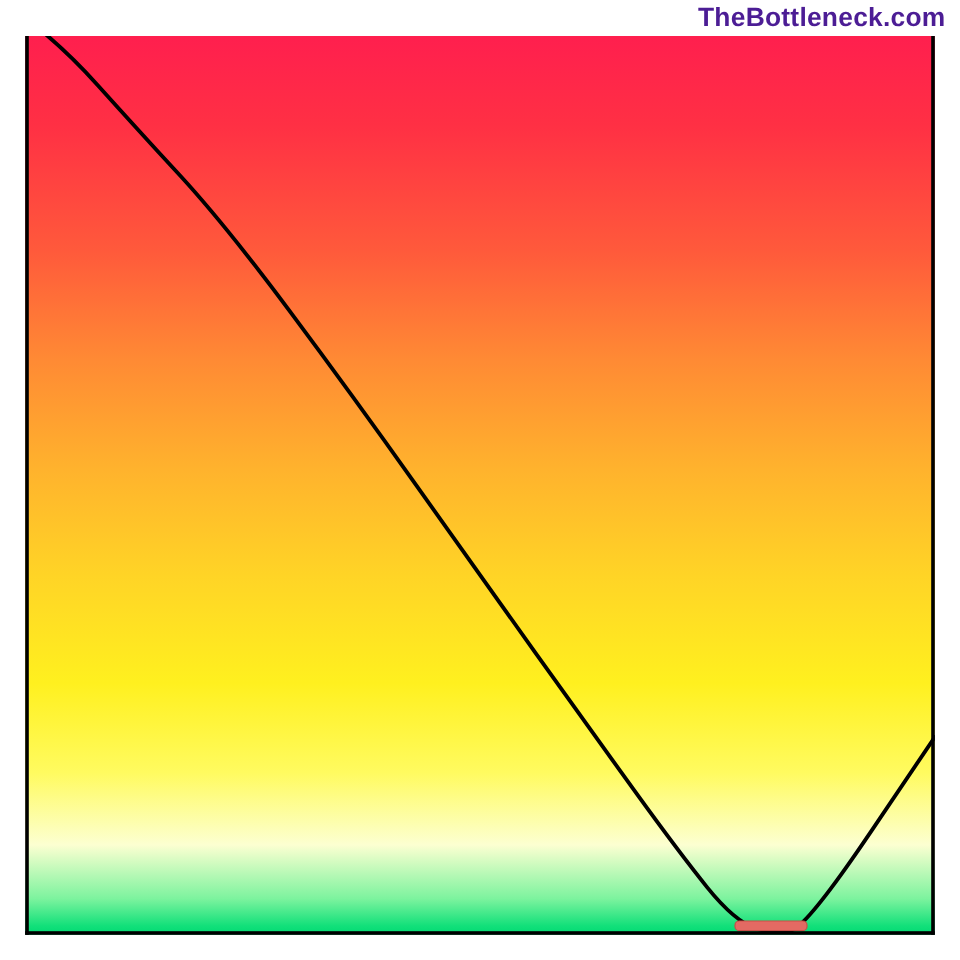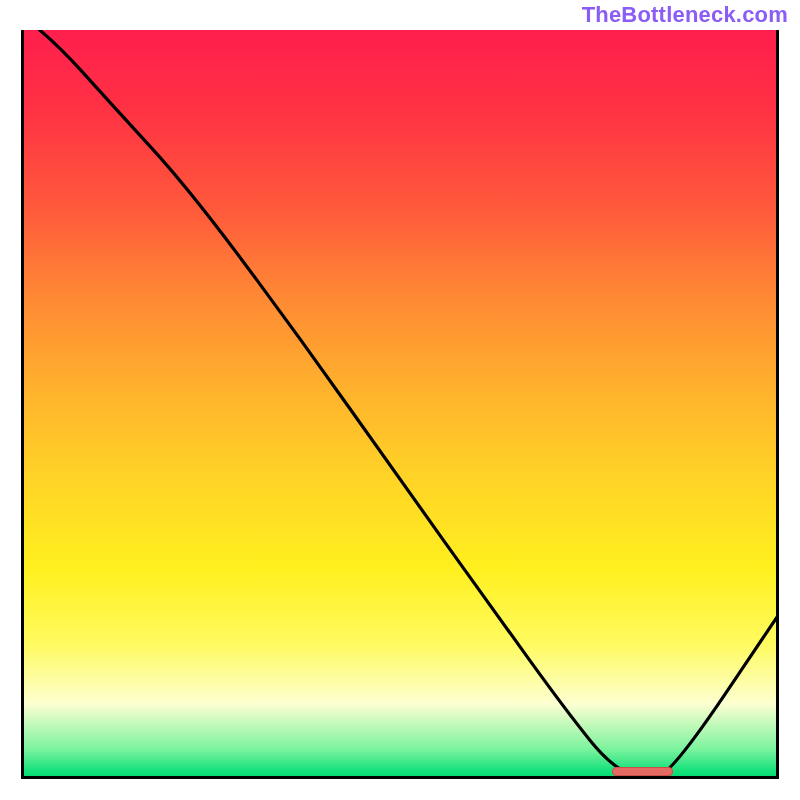--- a/index.html
+++ b/index.html
@@ -15,21 +15,21 @@
     position: relative;
     width: 800px;
     height: 800px;
   }
   .attribution {
     position: absolute;
     top: 2px;
     right: 12px;
     font-size: 22px;
     font-weight: 600;
-    color: #8b5cf6;
+    color: #4c1d95;
     letter-spacing: 0.2px;
   }
   .plot-area {
     position: absolute;
     left: 21px;
     top: 30px;
     width: 758px;
     height: 749px;
     box-sizing: border-box;
   }

